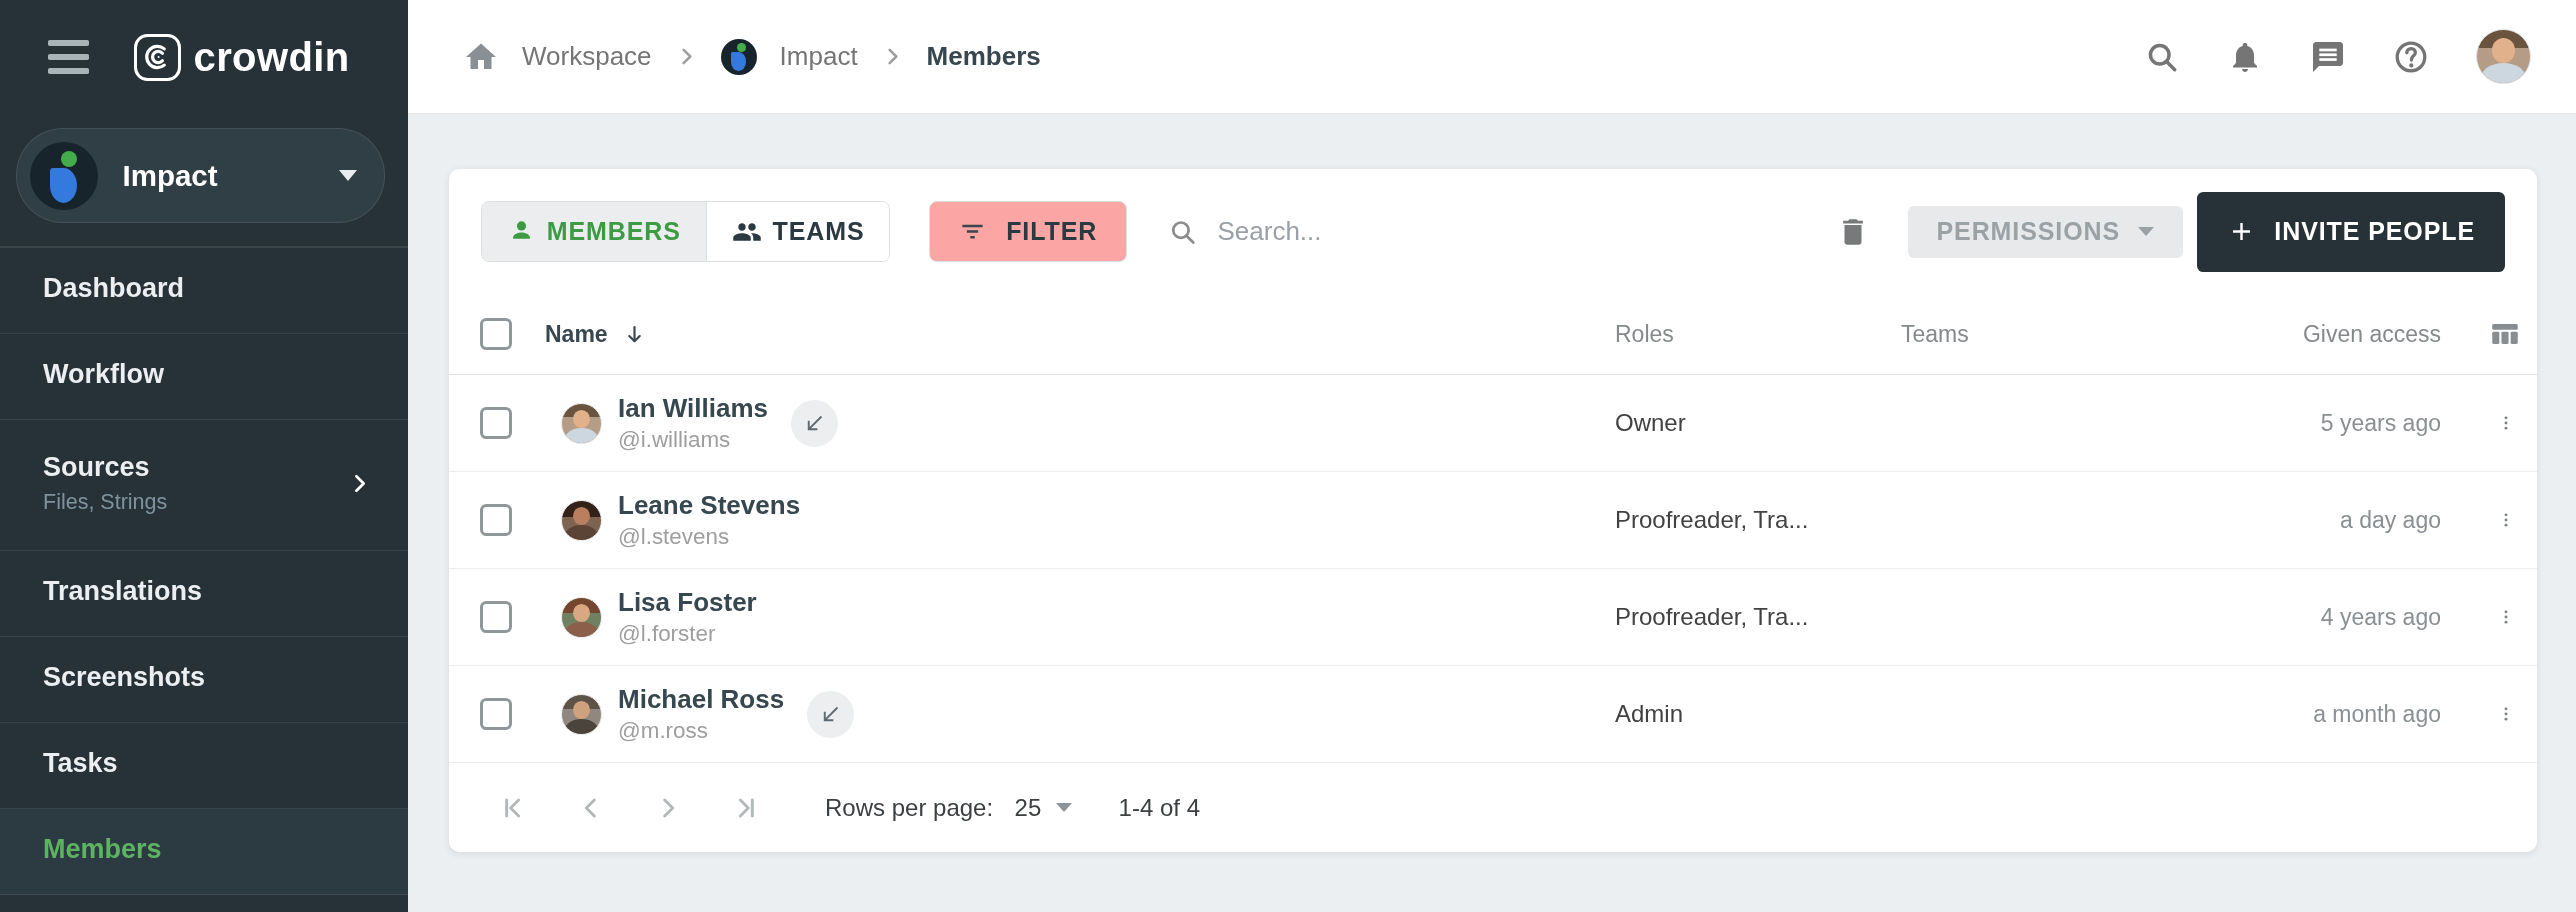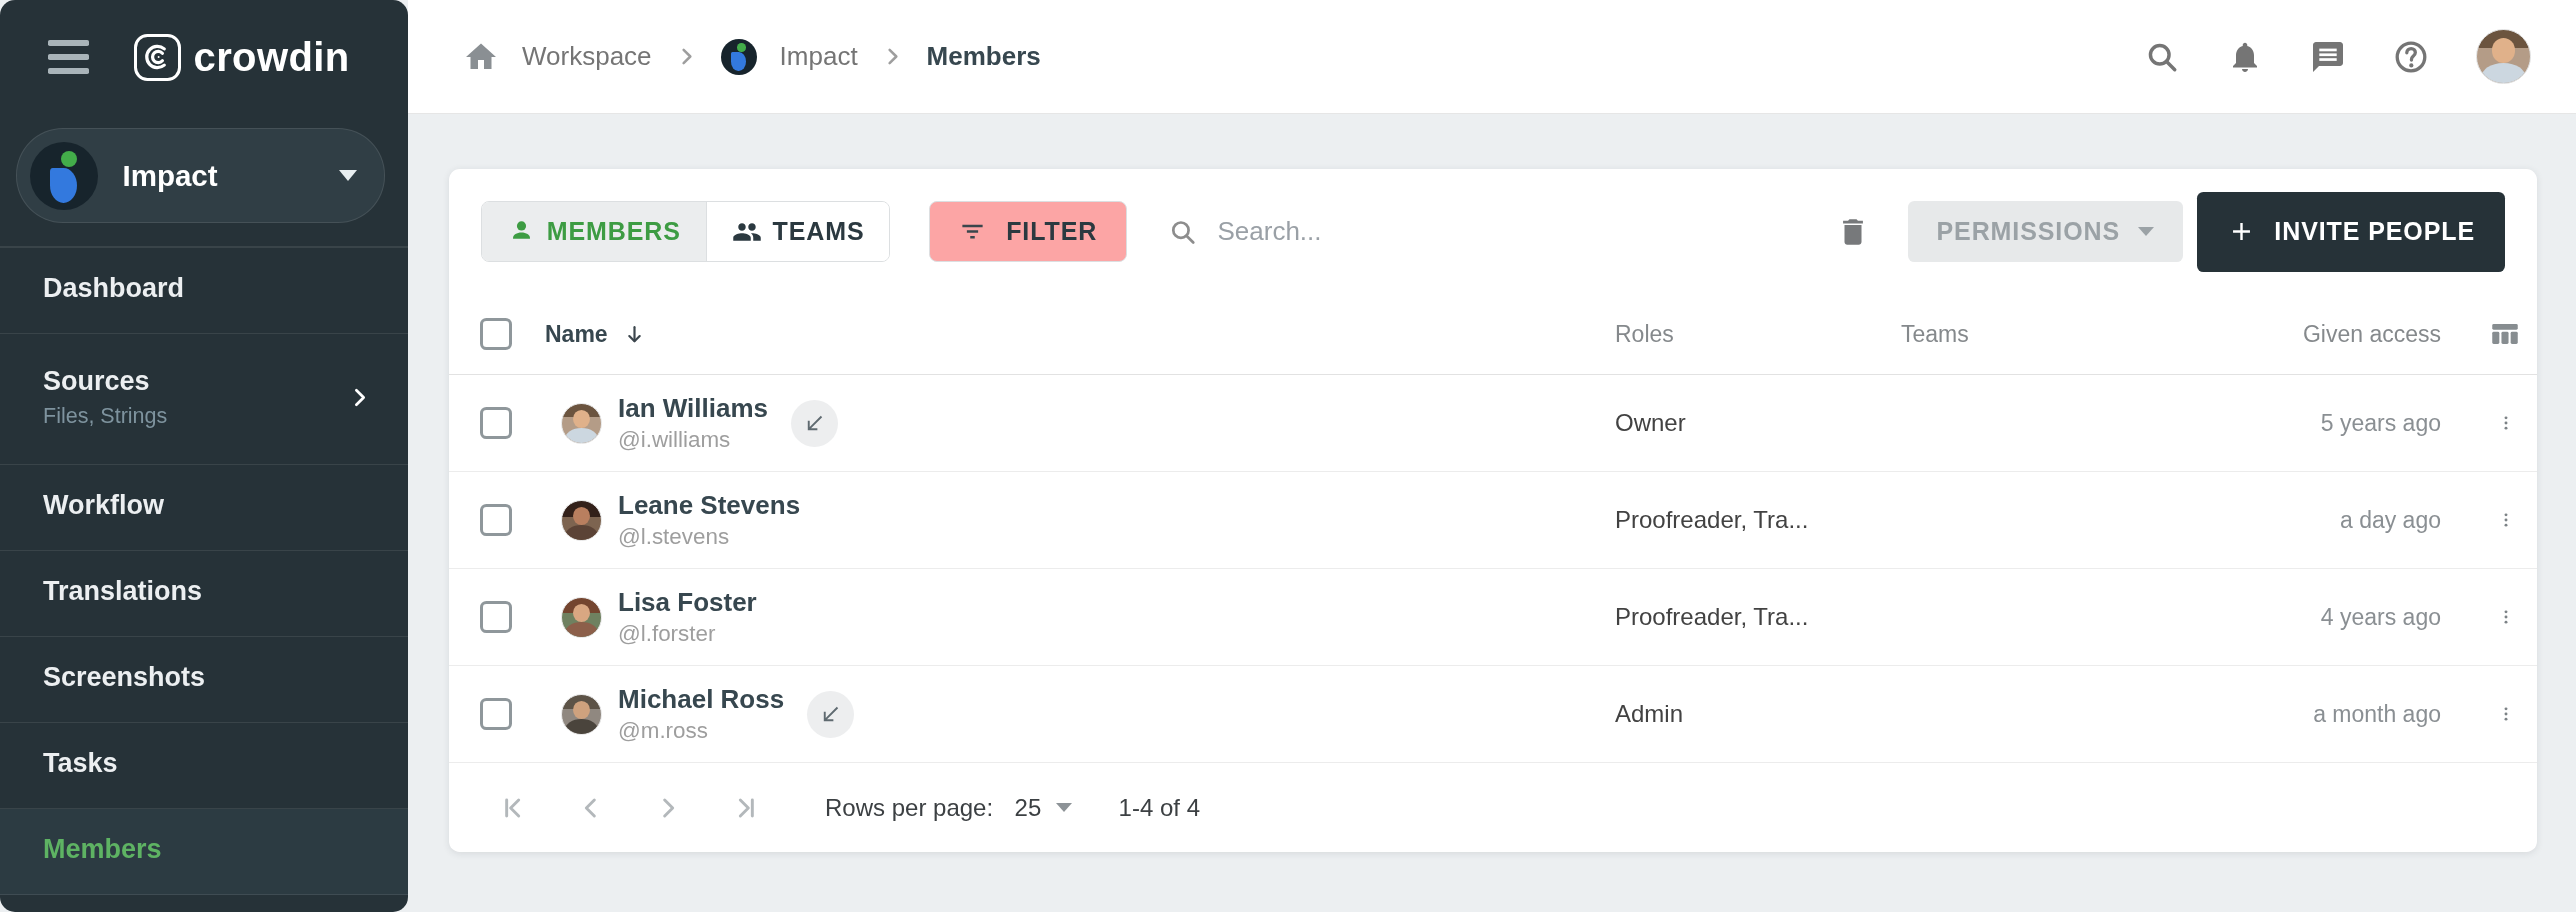--- a/index.html
+++ b/index.html
@@ -6,21 +6,21 @@
   html, body { width: 2576px; height: 912px; overflow: hidden; }
   body {
     font-family: "Liberation Sans", "DejaVu Sans", sans-serif;
     background: #eceff1;
     display: flex;
     color: #37474f;
   }
   svg { display: block; }
 
   
-  .sidebar { width: 408px; min-width: 408px; height: 912px; background: #263238; display: flex; flex-direction: column; border-radius: 15px; }
+  .sidebar { width: 408px; min-width: 408px; height: 912px; background: #263238; display: flex; flex-direction: column; }
   .sidebar-top { height: 114px; display: flex; align-items: center; padding-left: 48px; }
   .hamburger { width: 41px; display: flex; flex-direction: column; gap: 8px; cursor: pointer; }
   .hamburger span { height: 6.3px; background: #a9b4b9; border-radius: 1.8px; }
   .brand { display: flex; align-items: center; margin-left: 45px; }
   .brand-mark { width: 47px; height: 47px; border: 3.6px solid #fff; border-radius: 13.4px; display: flex; align-items: center; justify-content: center; }
   .brand-word { color: #fff; font-size: 40px; font-weight: 700; margin-left: 12.5px; letter-spacing: 0.4px; }
 
   .project-pill { margin: 14.3px 23px 23px 16px; height: 95px; background: #303e45; border: 1.8px solid rgba(255,255,255,0.10); border-radius: 47px; display: flex; align-items: center; padding: 0 27px 0 12.5px; cursor: pointer; }
   .impact-logo { border-radius: 50%; background: #17242c; position: relative; overflow: hidden; }
   .impact-logo .dot { position: absolute; background: #43ad4a; border-radius: 50%; width: 24%; height: 24%; left: 46%; top: 13%; }
@@ -68,21 +68,21 @@
   .card-toolbar { height: 125px; display: flex; align-items: center; padding: 0 32px; }
   .segmented { display: flex; border: 1.8px solid #dcdfe1; border-radius: 8px; overflow: hidden; height: 61px; }
   .seg-btn { display: flex; align-items: center; gap: 10.7px; padding: 0 25px; font-size: 25px; font-weight: 700; letter-spacing: 0.9px; cursor: pointer; }
   .seg-btn.selected { background: #ebedee; color: #3d9c43; }
   .seg-btn.plain { background: #fff; color: #2b3940; border-left: 1.8px solid #dcdfe1; }
   .filter-btn { margin-left: 39px; height: 61px; display: flex; align-items: center; gap: 19.7px; border: 1.8px solid #dcdfe1; border-radius: 8px; background: #fca5a5; padding: 0 29px; font-size: 25px; font-weight: 700; letter-spacing: 0.9px; color: #2b3940; cursor: pointer; }
   .searchbox { flex: 1; display: flex; align-items: center; gap: 19.7px; margin-left: 41px; justify-content: center; }
   .searchbox input { border: none; outline: none; font-size: 26px; color: #37474f; width: 100%; font-family: inherit; background: transparent; }
   .searchbox input::placeholder { color: #9aa0a6; }
   .trash-btn { margin-left: 18px; cursor: pointer; }
-  .permissions-btn { margin-left: 38px; height: 61px; background: #e7e9ea; border-radius: 6.3px; display: flex; align-items: center; gap: 18px; padding: 0 29px; font-size: 25px; font-weight: 700; letter-spacing: 0.9px; color: #9ba2a6; cursor: default; }
+  .permissions-btn { margin-left: 38px; height: 52px; background: #e7e9ea; border-radius: 6.3px; display: flex; align-items: center; gap: 18px; padding: 0 29px; font-size: 25px; font-weight: 700; letter-spacing: 0.9px; color: #9ba2a6; cursor: default; }
   .permissions-btn .caret-down { border-top-color: #9ba2a6; border-left-width: 8px; border-right-width: 8px; border-top-width: 9.8px; }
   .invite-btn { margin-left: 14.3px; height: 80px; background: #263238; border-radius: 6.3px; display: flex; align-items: center; gap: 18px; padding: 0 30px; font-size: 25px; font-weight: 700; letter-spacing: 0.9px; color: #fff; cursor: pointer; }
 
   
   .tgrid { display: grid; grid-template-columns: 72px 1079px 286px 286px 1fr 81px; align-items: center; padding: 0 15px; }
   .thead { height: 81px; border-bottom: 1.8px solid #e2e2e2; }
   .th { font-size: 23px; color: #85898c; }
   .th-name-cell { display: flex; align-items: center; gap: 14.3px; margin-left: 9px; }
   .th-name { font-size: 23px; font-weight: 700; color: #37474f; }
   .th-right { text-align: right; }
@@ -143,33 +143,33 @@
     <span class="caret-down"></span>
   </div>
   <div class="sidebar-divider"></div>
 
   <nav>
     <div class="nav-item">
       <div class="nav-texts">
           <div class="nav-label">Dashboard</div>
         </div>
     </div>
+    <div class="nav-item">
+      <div class="nav-texts">
+          <div class="nav-label">Workflow</div>
+        </div>
+    </div>
     <div class="nav-item tall">
       <div class="nav-texts">
         <div class="nav-label">Sources</div>
         <div class="nav-sub">Files, Strings</div>
       </div>
       <svg width="25" height="25" viewBox="0 0 24 24" fill="none" stroke="#ffffff" stroke-width="2.6" stroke-linecap="round" stroke-linejoin="round">
           <polyline points="9,5 16,12 9,19"></polyline>
         </svg>
-    </div>
-    <div class="nav-item">
-      <div class="nav-texts">
-          <div class="nav-label">Workflow</div>
-        </div>
     </div>
     <div class="nav-item">
       <div class="nav-texts">
           <div class="nav-label">Translations</div>
         </div>
     </div>
     <div class="nav-item">
       <div class="nav-texts">
           <div class="nav-label">Screenshots</div>
         </div>

